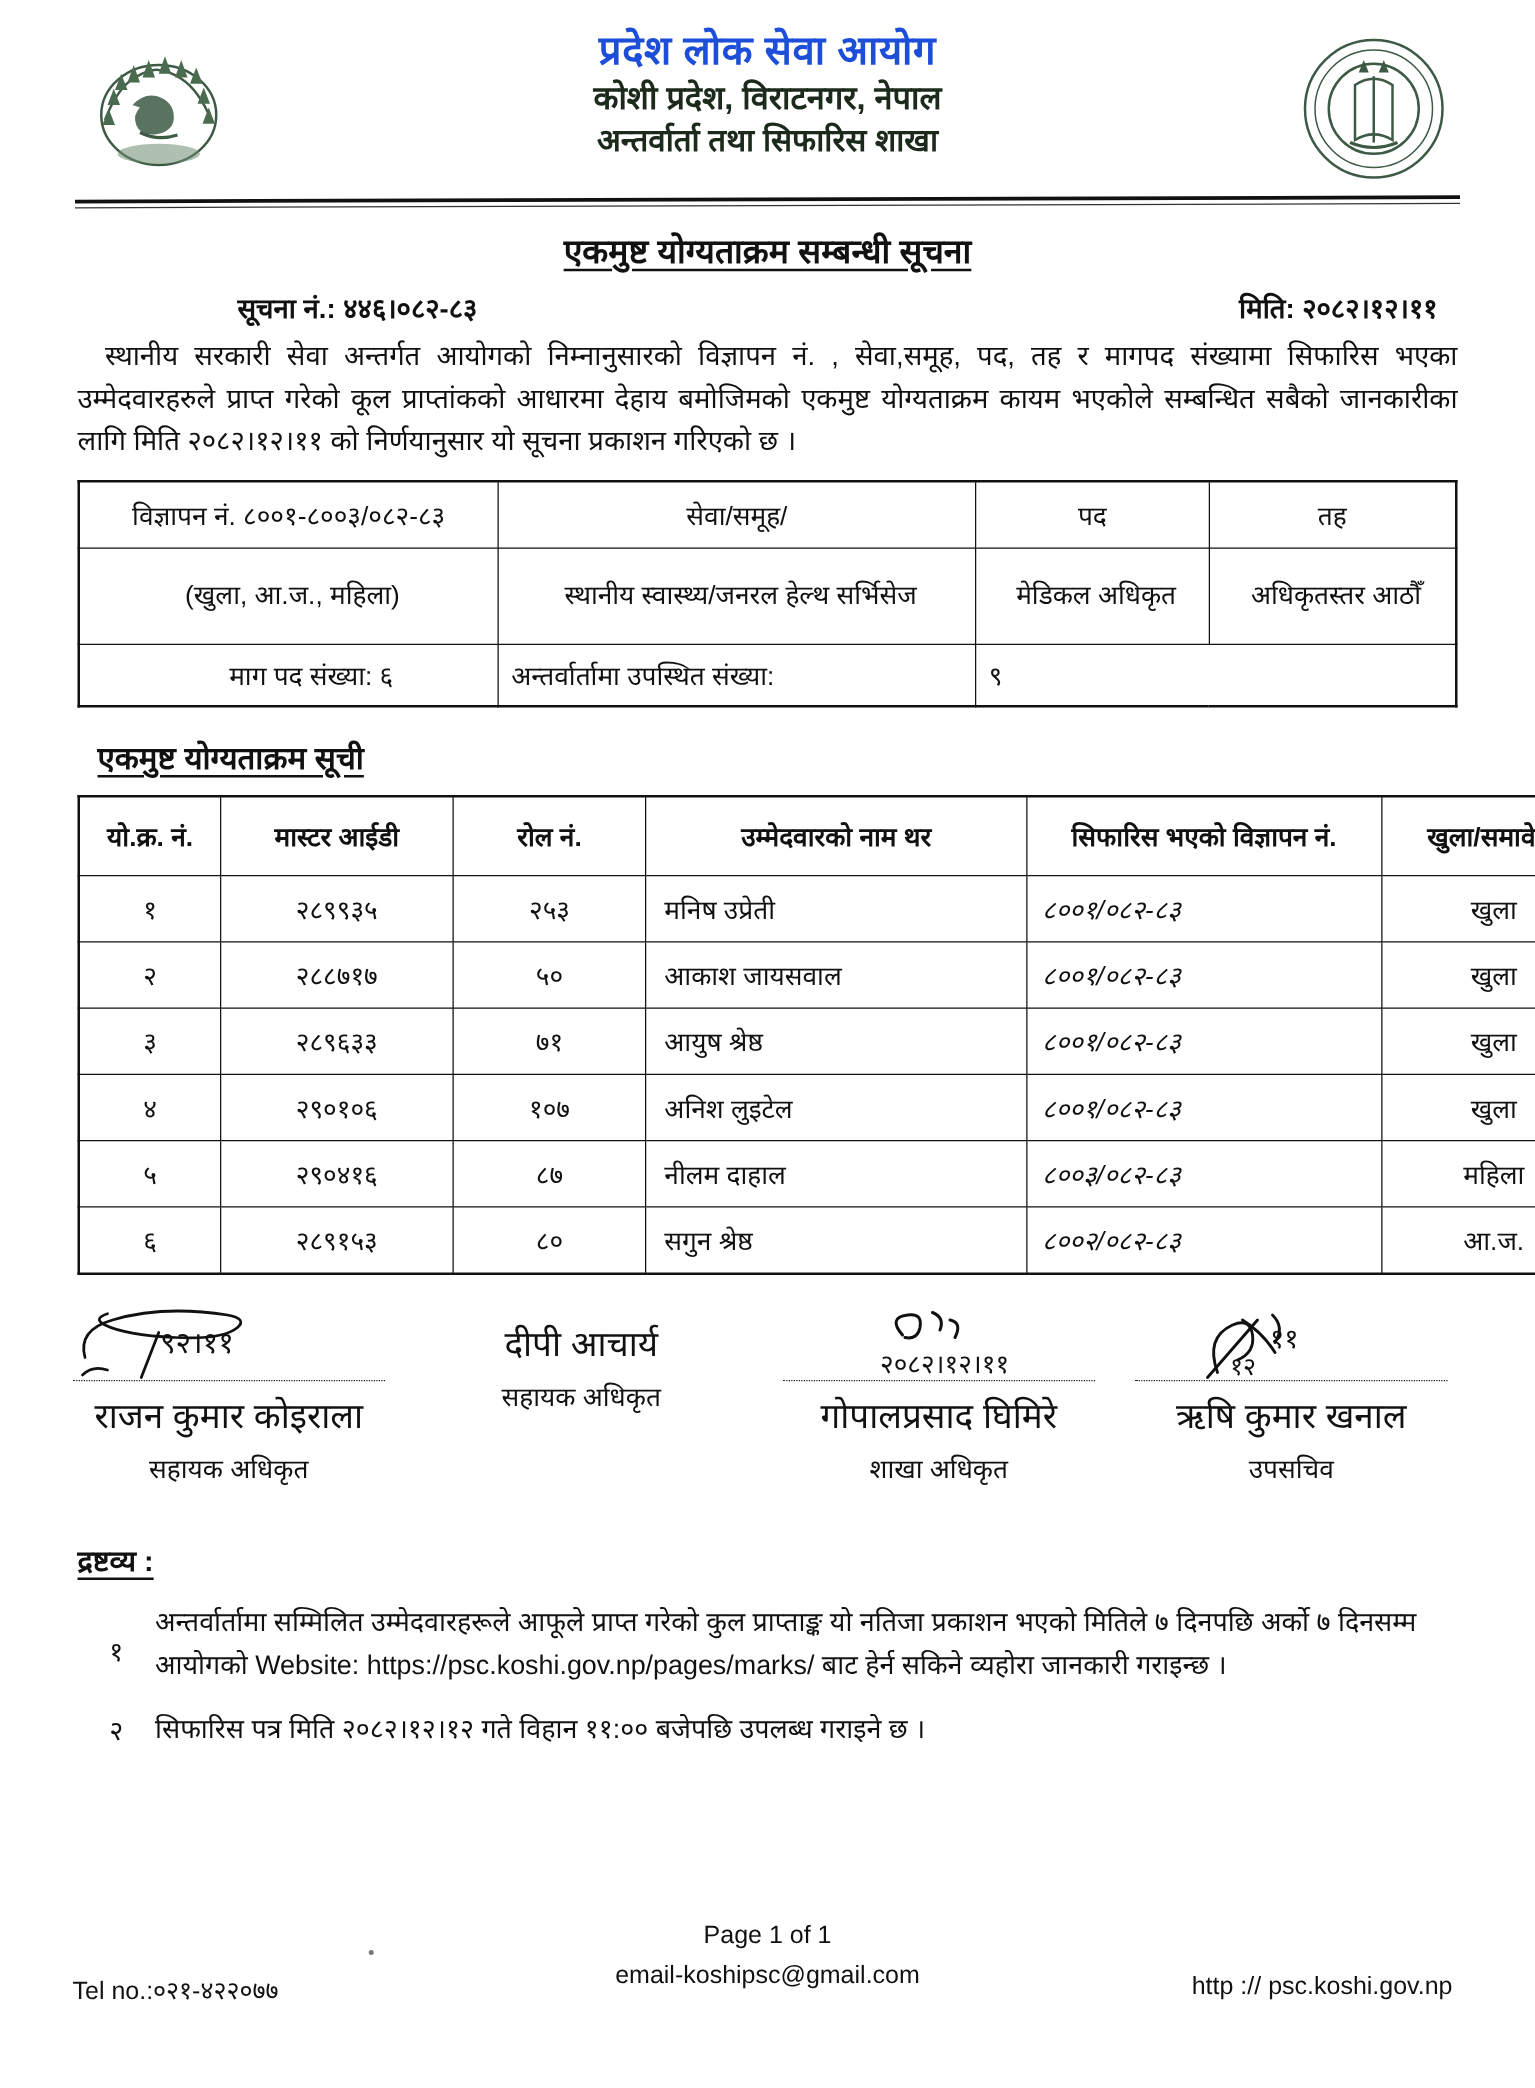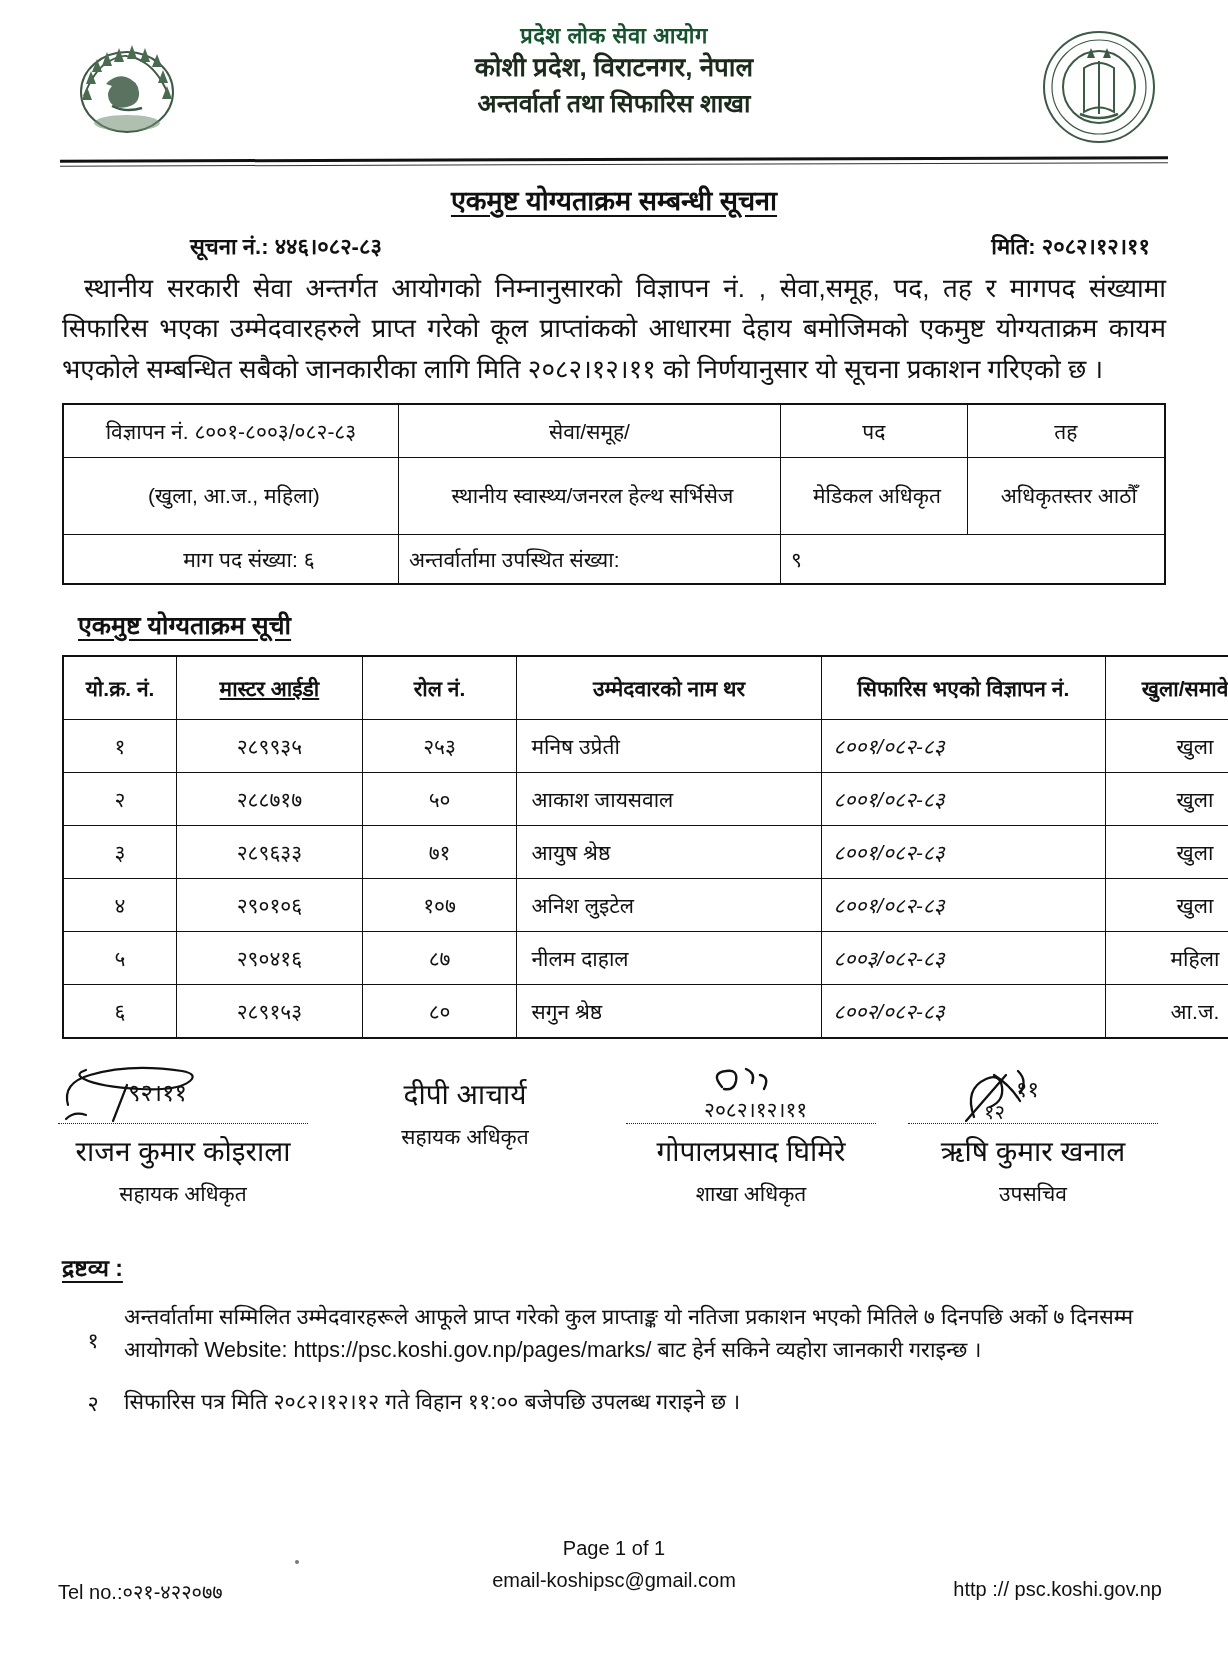--- a/index.html
+++ b/index.html
@@ -25,21 +25,21 @@
   .emblem-left{
     position:absolute;left:62px;top:26px;width:130px;height:118px;
   }
   .emblem-right{
     position:absolute;right:70px;top:28px;width:118px;height:118px;
   }
   .head-titles{
     text-align:center;padding-top:24px;width:620px;
   }
   .org-name{
-    font-size:22px;font-weight:bold;color:#14532d;letter-spacing:.5px;
+    font-size:32px;font-weight:bold;color:#1d4ed8;letter-spacing:.5px;
     line-height:1.06;
   }
   .org-sub{
     font-size:26px;font-weight:bold;color:#1b2a1b;margin-top:7px;line-height:1.06;
   }
   .org-branch{
     font-size:25px;font-weight:bold;color:#1b2a1b;margin-top:8px;line-height:1.06;
   }
   .rule{
     margin:6px 60px 0 60px;border-top:3px solid #111;
@@ -55,21 +55,21 @@
     text-align:center;font-size:27px;font-weight:bold;margin-top:16px;
     text-decoration:underline;text-underline-offset:5px;
   }
   .meta-row{
     display:flex;justify-content:space-between;
     padding:12px 78px 0 190px;font-size:22px;font-weight:bold;
   }
 
   
   .para{
-    margin:8px 62px 0 62px;font-size:26px;line-height:1.55;
+    margin:8px 62px 0 62px;font-size:22px;line-height:1.55;
     text-align:justify;text-justify:inter-word;
   }
   .para .ind{display:inline-block;width:22px;}
 
   
   table{border-collapse:collapse;}
   .info-table{
     margin:14px 62px 0 62px;width:1104px;border:2px solid #111;
   }
   .info-table td{
@@ -93,21 +93,21 @@
     border:1.5px solid #111;font-size:21px;font-weight:bold;
     padding:10px 4px;text-align:center;height:42px;
   }
   .res-table td{
     border:1.5px solid #111;font-size:21px;padding:9px 6px;
     text-align:center;height:34px;
   }
   .res-table td.name{text-align:left;padding-left:14px;}
   .res-table td.adv{text-align:left;padding-left:12px;font-style:italic;}
   .c-sn{width:94px;}
-  .c-mid{width:160px;text-decoration:underline;}
+  .c-mid{width:160px;}
   .c-roll{width:132px;}
   .c-name{width:268px;}
   .c-adv{width:250px;}
   .c-cat{width:154px;}
 
   
   .sig-area{
     position:relative;margin:28px 52px 0 52px;height:150px;
   }
   .sig-block{

